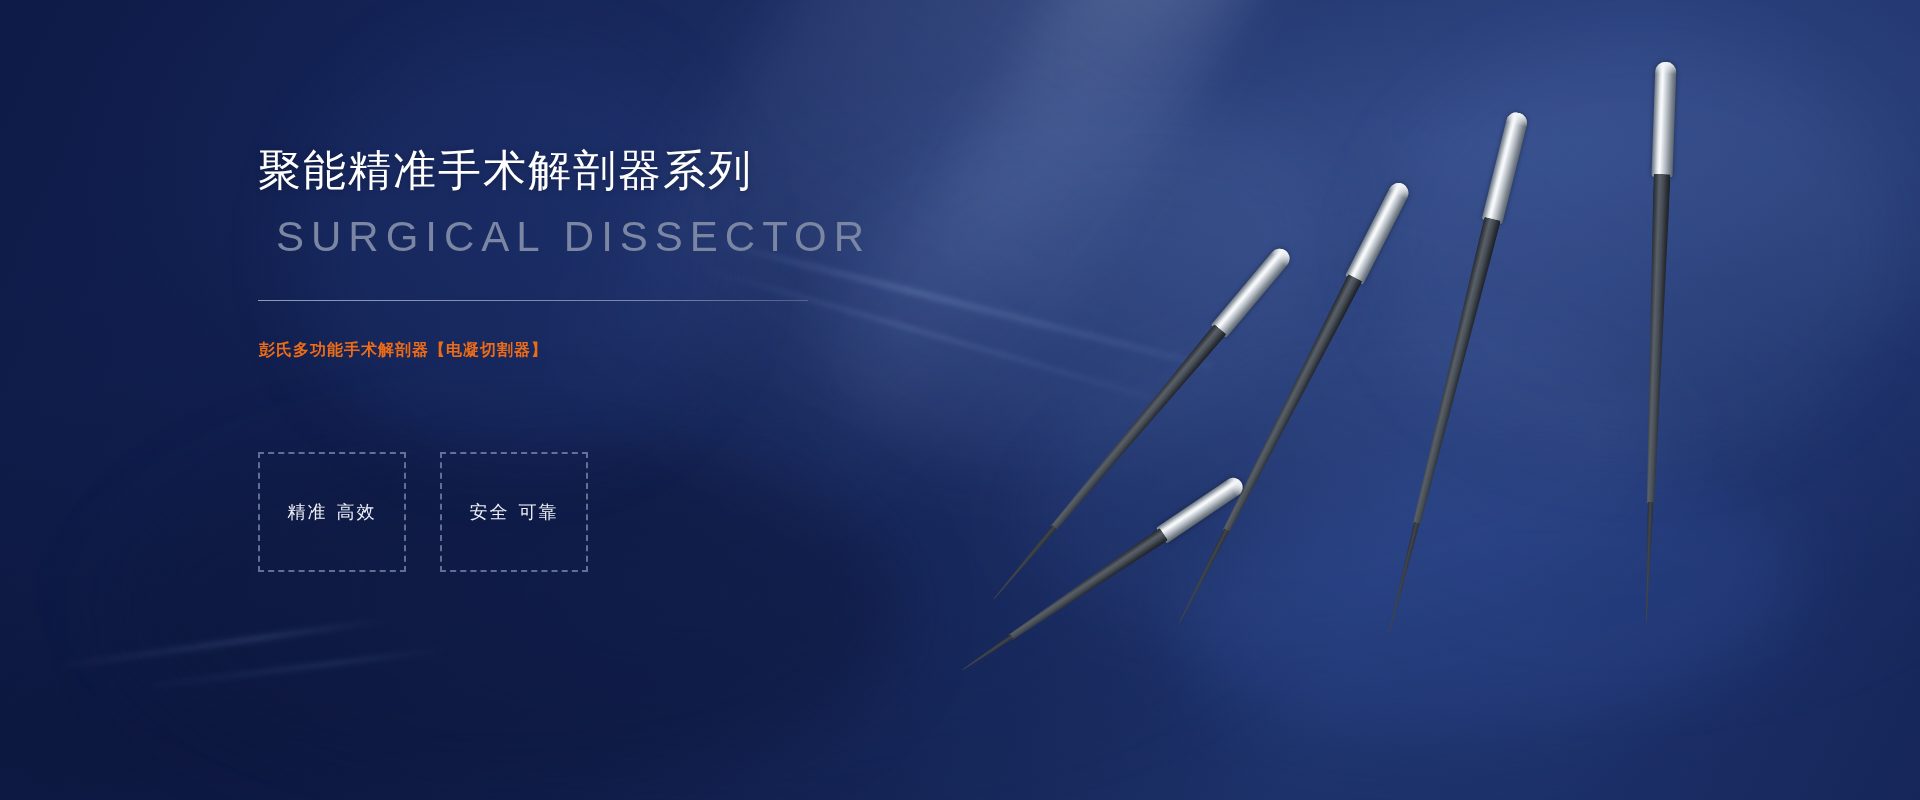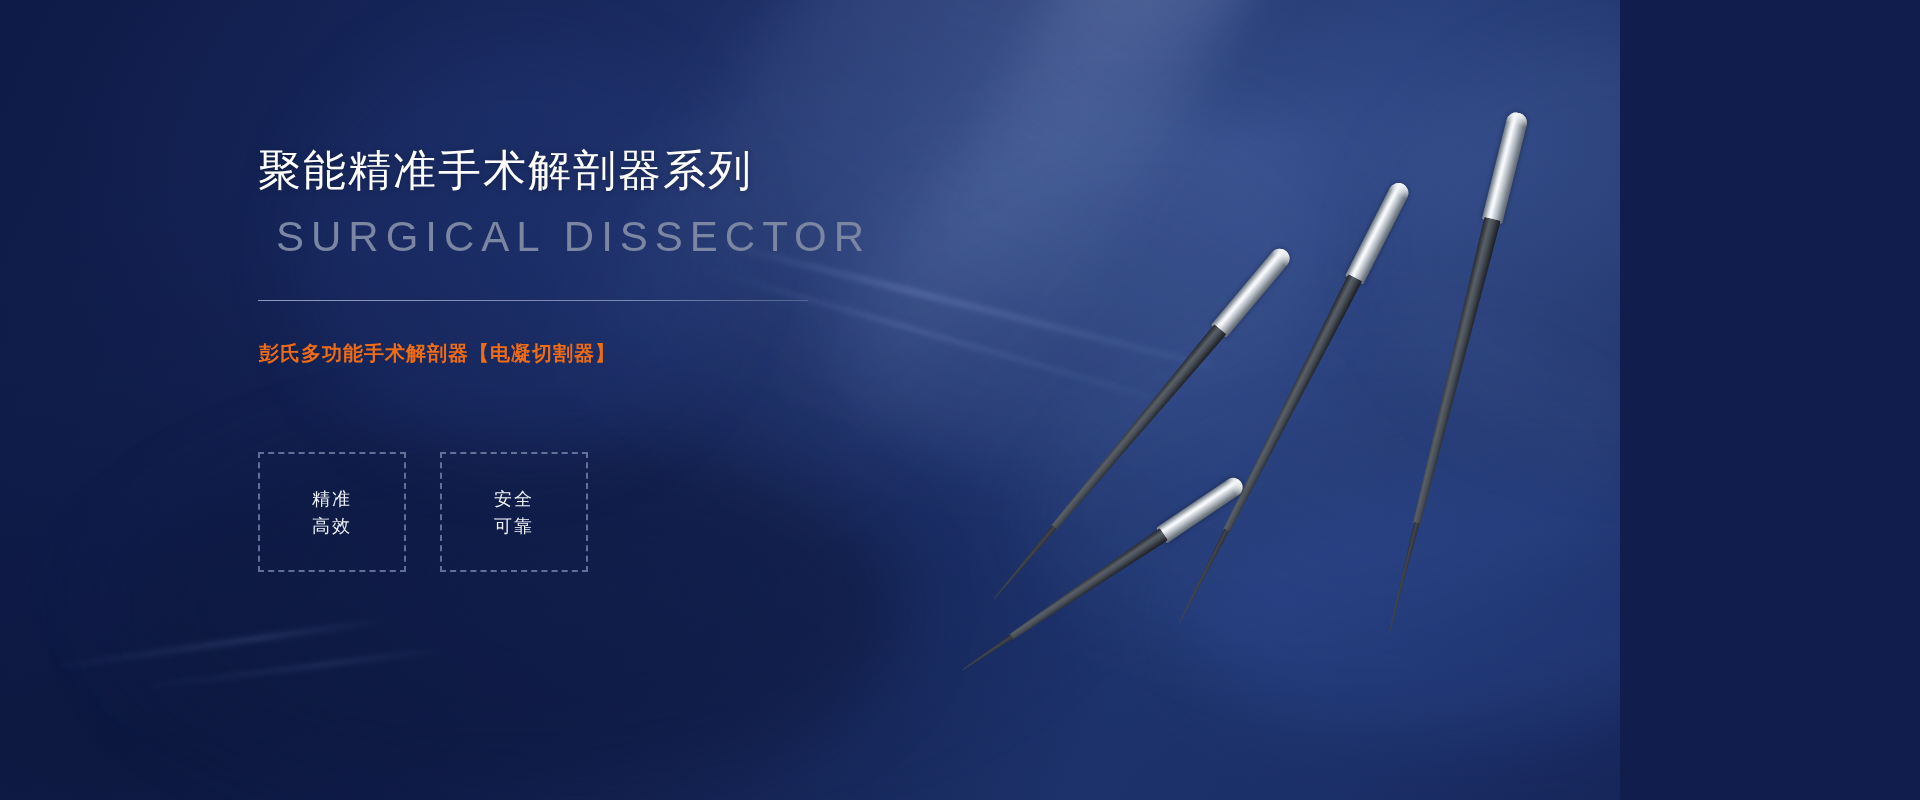--- a/index.html
+++ b/index.html
@@ -5,21 +5,21 @@
   * { margin:0; padding:0; box-sizing:border-box; }
   html, body { width:1920px; height:800px; overflow:hidden; }
   body {
     font-family:"Liberation Sans","DejaVu Sans",sans-serif;
     background:#101d4d;
   }
 
   
   .banner{
     position:relative;
-    width:1620px; height:800px;
+    width:1920px; height:800px;
     overflow:hidden;
     background:
       radial-gradient(120% 90% at 78% 18%, rgba(70,96,160,0.55) 0%, rgba(45,66,126,0.26) 34%, rgba(20,36,88,0.0) 62%),
       radial-gradient(90% 80% at 10% 92%, rgba(12,22,60,0.85) 0%, rgba(14,26,68,0.25) 55%, rgba(16,29,77,0) 80%),
       linear-gradient(115deg,#0e1b48 0%,#132255 28%,#1a2d63 55%,#203772 72%,#16265a 100%);
   }
 
   
   .bg-photo{
     position:absolute; inset:0;
@@ -81,34 +81,34 @@
     color:#7b86a3; letter-spacing:7px; font-weight:300;
     white-space:nowrap;
   }
   .divider{
     position:absolute; top:300px; left:0;
     width:550px; height:1px;
     background:linear-gradient(90deg,rgba(176,188,214,.78) 0%,rgba(176,188,214,.62) 70%,rgba(176,188,214,.30) 100%);
   }
   .tagline{
     position:absolute; top:340px; left:1px;
-    font-size:20px; letter-spacing:1px; font-weight:700;
+    font-size:16px; letter-spacing:1px; font-weight:700;
     color:#ef6c16;
     white-space:nowrap;
   }
 
   
   .features{
     position:absolute; top:452px; left:0;
     display:flex; gap:34px;
   }
   .feature{
     width:148px; height:120px;
     border:2px dashed rgba(205,214,234,0.72);
-    display:flex; flex-direction:column;
+    display:flex; 
     align-items:center; justify-content:center;
     gap:9px;
   }
   .feature.dim{ border-color:rgba(150,163,196,0.62); }
   .feature.bright{ border-color:rgba(235,240,250,0.92); }
   .feature span{
     color:#eef1f8; font-size:18px; letter-spacing:2px; line-height:1;
   }
 
   

